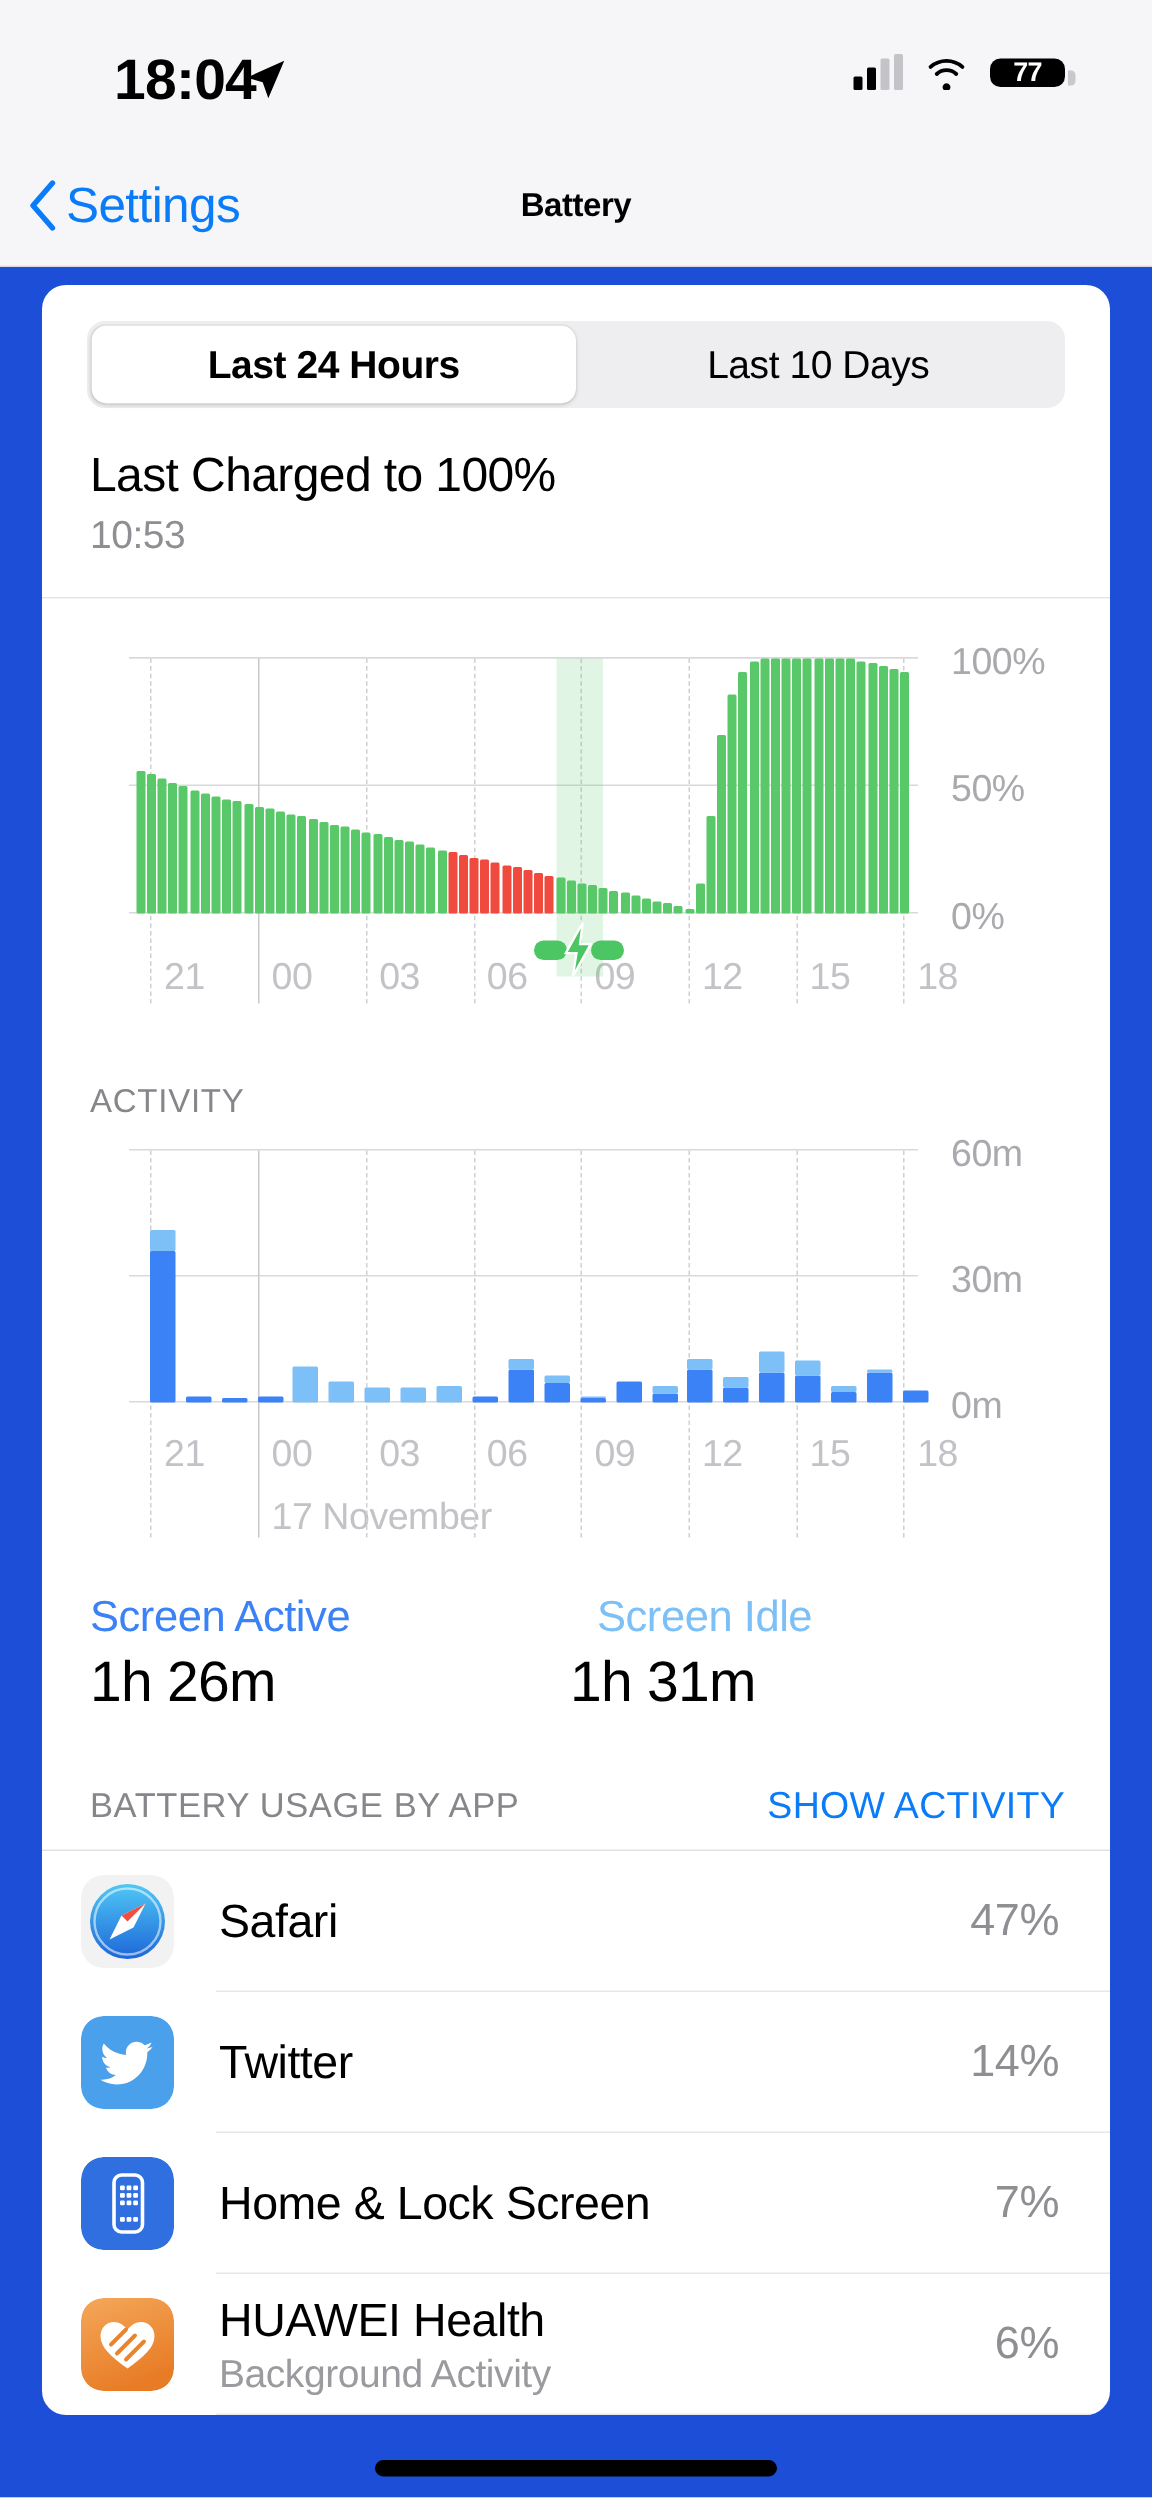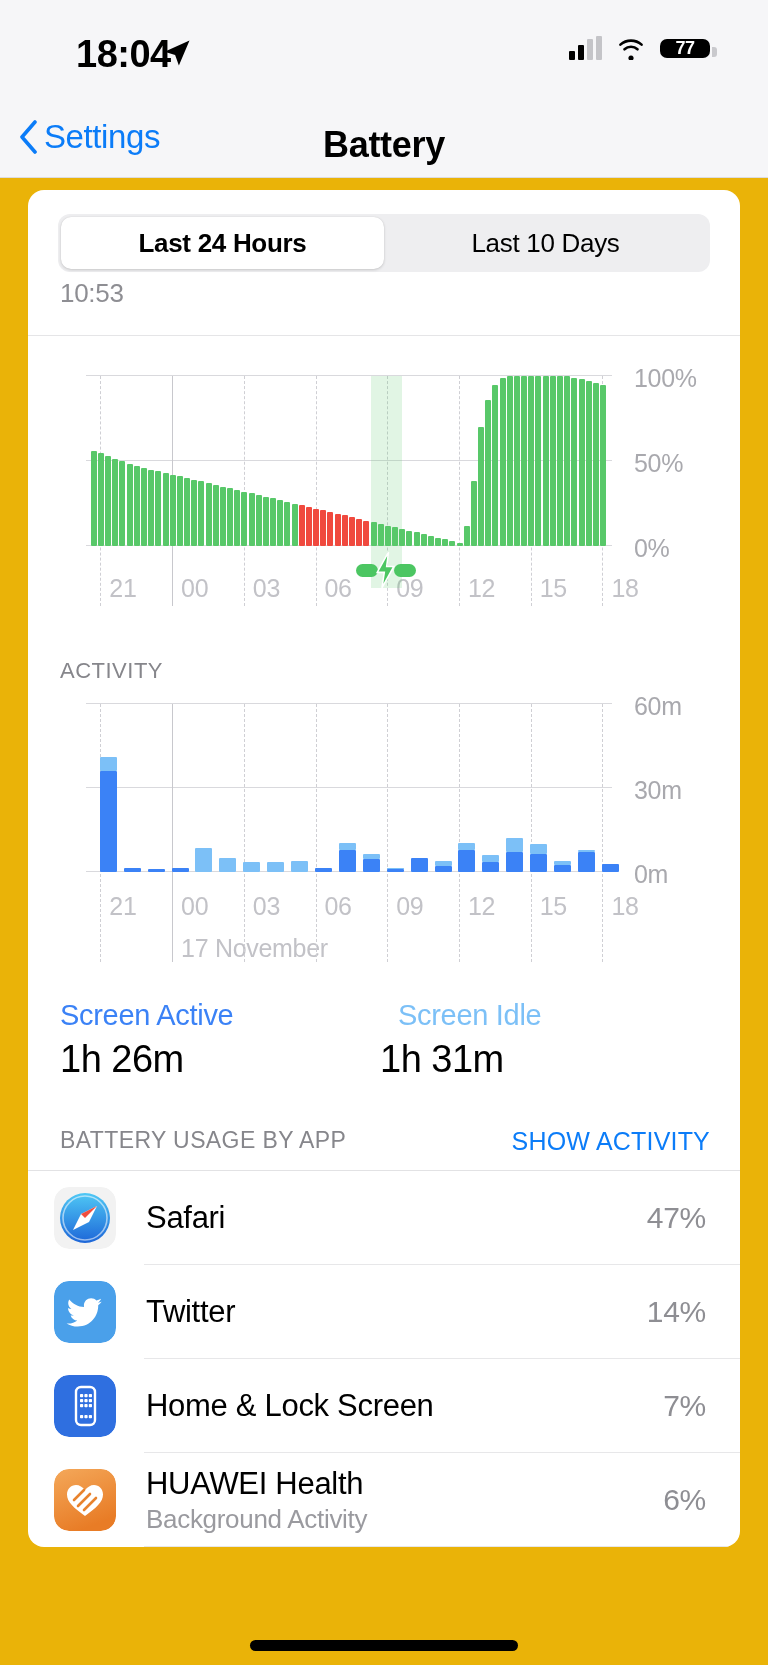--- a/index.html
+++ b/index.html
@@ -3,21 +3,21 @@
 <meta charset="utf-8">
 <style>
   * { box-sizing: border-box; margin: 0; padding: 0; }
   html, body {
     width: 768px; height: 1665px;
     font-family: "Liberation Sans", sans-serif;
     background: #f2f2f7;
     overflow: hidden;
     -webkit-font-smoothing: antialiased;
   }
-  .phone { position: relative; width: 768px; height: 1665px; background: #eab308; }
+  .phone { position: relative; width: 768px; height: 1665px; background: #1d4ed8; }
 
   
   .statusbar {
     position: absolute; top: 0; left: 0; width: 768px; height: 104px;
     background: #f6f6f8;
   }
   .sb-time {
     position: absolute; left: 76px; top: 33px;
     font-size: 38px; font-weight: bold; color: #000; letter-spacing: -0.5px;
   }
@@ -45,21 +45,21 @@
     background: #f6f6f8; border-bottom: 1px solid #dcdce0;
   }
   .nav-back {
     position: absolute; left: 18px; top: 14px;
     display: flex; align-items: center; gap: 6px;
     color: #0b7cf8; font-size: 33px; letter-spacing: -0.4px;
   }
   .nav-chev { width: 20px; height: 34px; }
   .nav-title {
     position: absolute; left: 0; right: 0; top: 20px; text-align: center;
-    font-size: 36px; font-weight: bold; color: #000; letter-spacing: -0.3px;
+    font-size: 22px; font-weight: bold; color: #000; letter-spacing: -0.3px;
   }
 
   
   .card {
     position: absolute; left: 28px; top: 190px; width: 712px;
     background: #fff; border-radius: 16px; overflow: hidden;
   }
   
   .seg {
     margin: 24px 30px 0 30px; height: 58px; background: #eeeef0;
@@ -192,20 +192,21 @@
     <div class="nav-title">Battery</div>
   </div>
 
   <div class="card">
 
     <div class="seg">
       <div class="seg-item active">Last 24 Hours</div>
       <div class="seg-item">Last 10 Days</div>
     </div>
 
+    <div class="charged-title">Last Charged to 100%</div>
     <div class="charged-sub">10:53</div>
     <div class="hr-full"></div>
 
     <div class="chart-block">
       <div class="chart-wrap" style="height:290px;">
         <div class="plot" id="plot-battery" style="left:58px; top:8px; width:526px; height:170px;">
             <div class="gridline-h" style="bottom: 0px;"></div>
             <div class="ylabel" style="left: 548px; bottom: -17px;">0%</div>
             <div class="gridline-h" style="bottom: 85px;"></div>
             <div class="ylabel" style="left: 548px; bottom: 68px;">50%</div>

